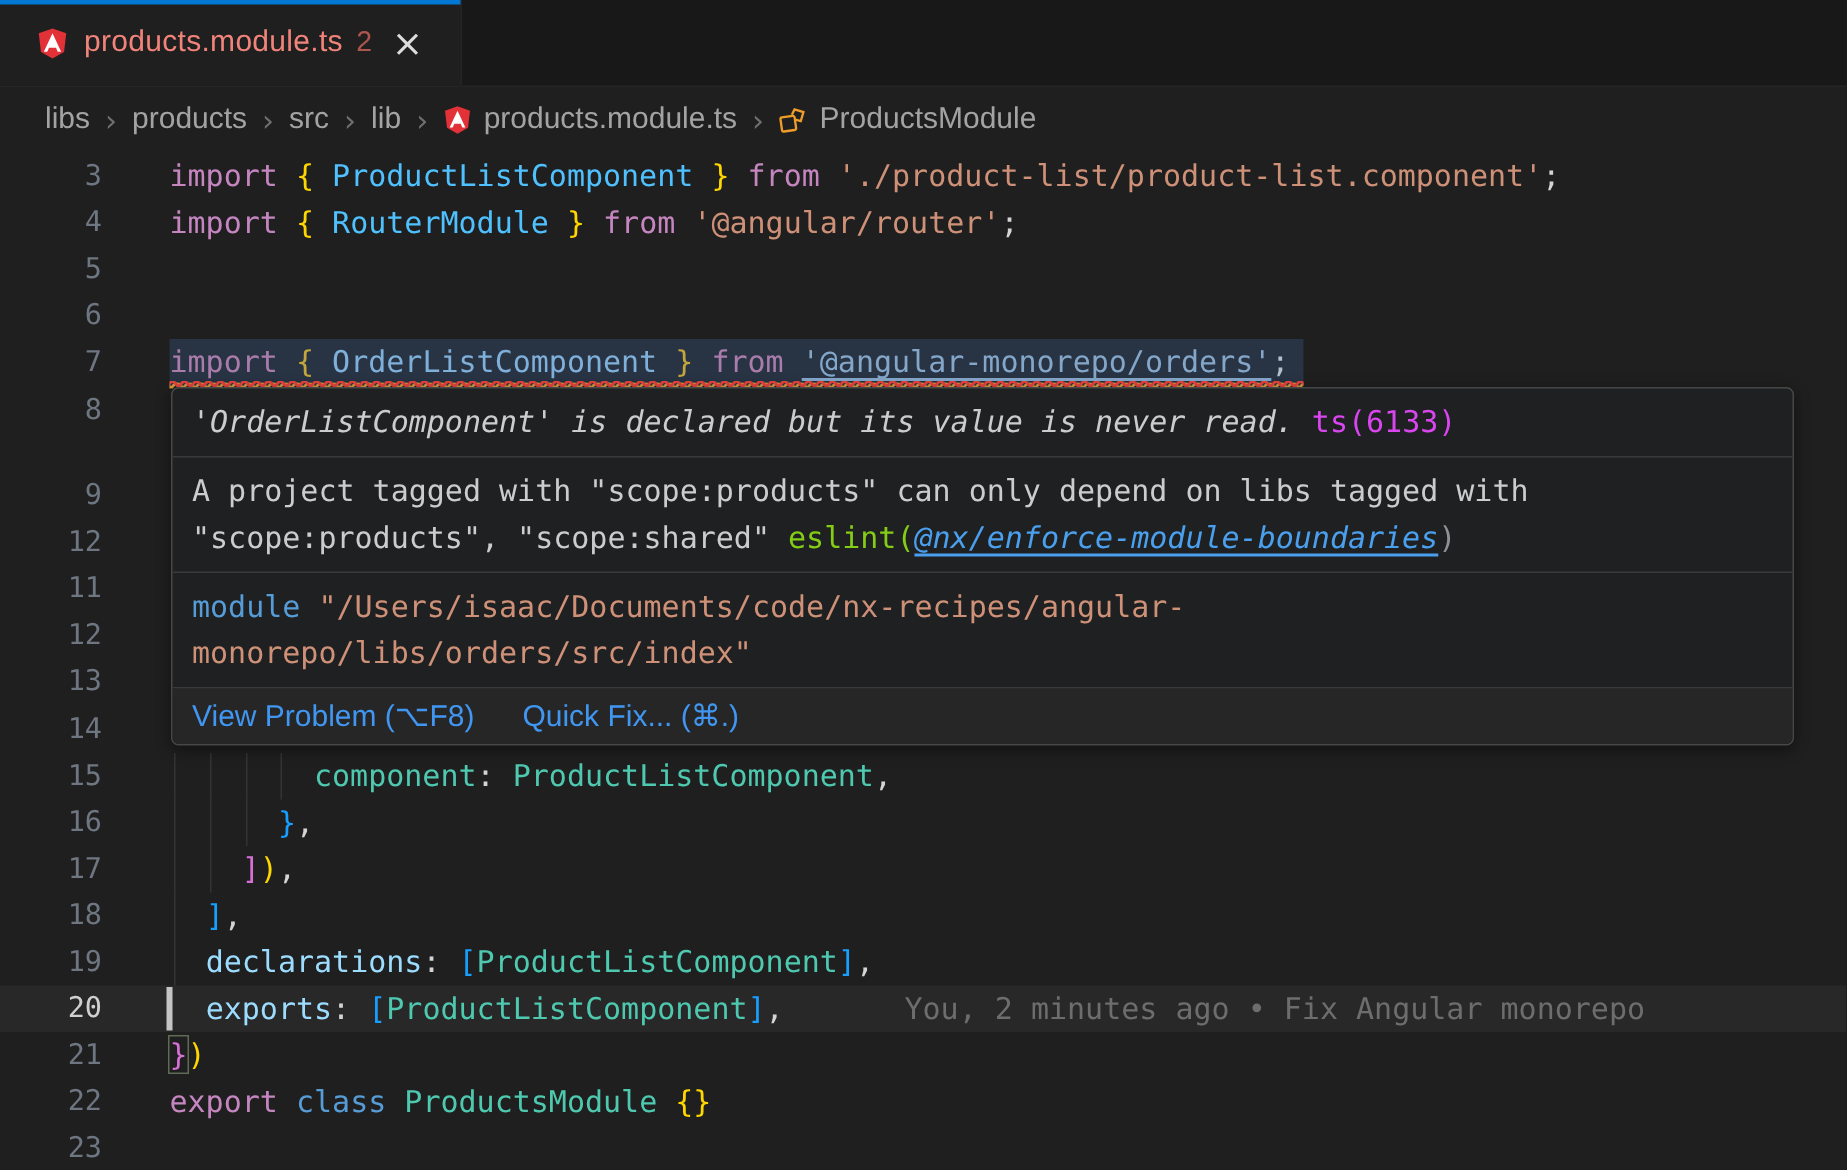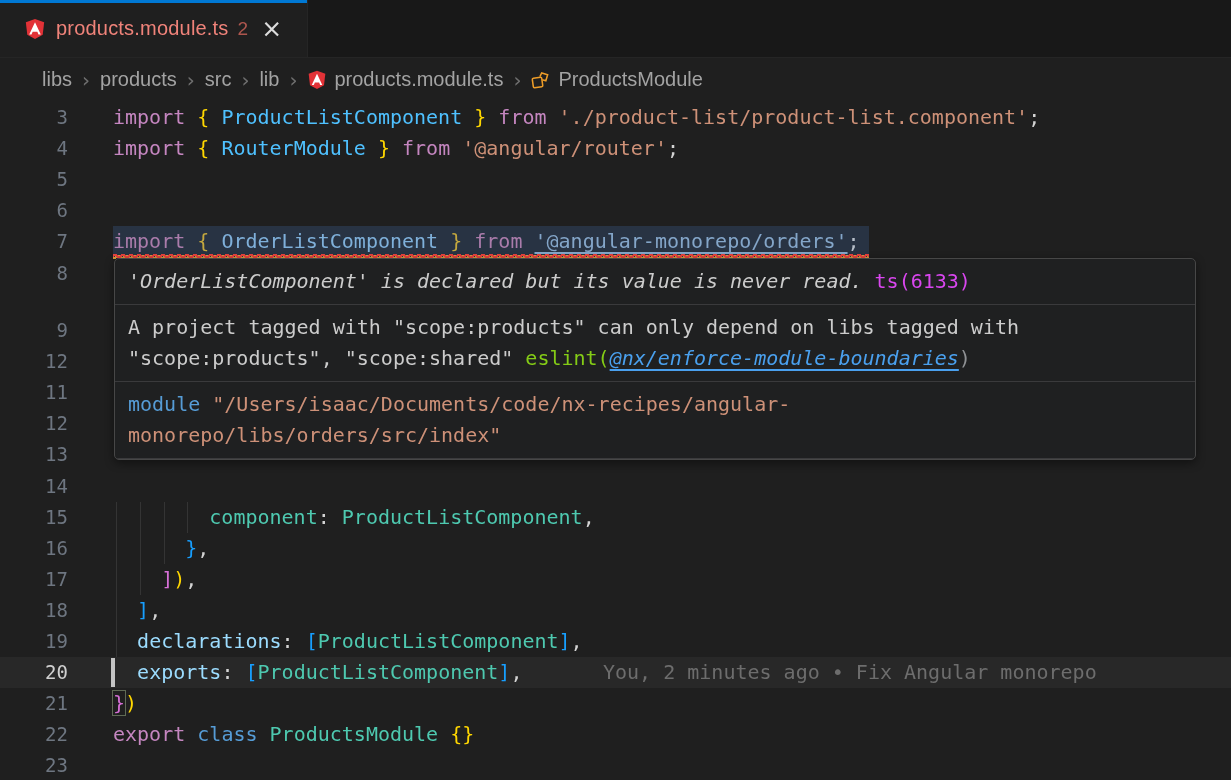--- a/index.html
+++ b/index.html
@@ -11,21 +11,21 @@
   .tab{position:relative;display:flex;align-items:center;width:308px;height:57px;background:#1f1f1f;
        border-right:1px solid #252525;padding-left:24px;box-sizing:border-box;cursor:pointer;}
   .tab-accent{position:absolute;top:0;left:0;right:0;height:3px;background:var(--accent);}
   .tabicon{width:22px;height:22px;display:inline-flex;margin-right:10px;flex:0 0 auto;}
   .tablabel{font-size:20px;color:var(--tabLabel);letter-spacing:.2px;}
   .tabbadge{font-size:19px;color:var(--badge);margin-left:9px;}
   .tabclose{font-size:25px;color:#dcdcdc;margin-left:13px;line-height:1;cursor:pointer;font-family:"DejaVu Sans",sans-serif;}
 
   
   .breadcrumbs{position:absolute;top:58px;left:0;right:0;height:43px;display:flex;align-items:center;
-       padding-left:42px;background:#1f1f1f;}
+       padding-left:30px;background:#1f1f1f;}
   .bc-item{display:inline-flex;align-items:center;font-size:20px;color:var(--breadcrumb);cursor:pointer;}
   .bc-item .bcicon{width:20px;height:20px;display:inline-flex;margin-right:7px;}
   .bc-sep{color:var(--sep);font-size:20px;margin:0 10px;font-family:"DejaVu Sans",sans-serif;}
 
   
   .editor{position:absolute;top:101px;left:0;right:0;bottom:0;background:#1f1f1f;
       font-family:"DejaVu Sans Mono",monospace;}
   .line{position:absolute;left:0;right:0;height:31.1px;line-height:31.1px;}
   .line.cur{background:rgba(255,255,255,.045);}
   .lnum{position:absolute;left:0;top:0;width:68px;text-align:right;font-size:19px;color:var(--gutter);cursor:pointer;}
@@ -228,16 +228,20 @@
           </div>
           <div class="hsec">
             <div class="hline"><span style="color: rgb(204, 204, 204);">A project tagged with "scope:products" can only depend on libs tagged with</span></div>
             <div class="hline"><span style="color: rgb(204, 204, 204);">"scope:products", "scope:shared"</span><span style="color: #84cc16;"> eslint(</span><span class="hlink" style="color: rgb(74, 160, 238);">@nx/enforce-module-boundaries</span><span style="color: rgb(143, 145, 148);">)</span></div>
           </div>
           <div class="hsec">
             <div class="hline"><span style="color: rgb(86, 156, 214);">module</span><span style="color: rgb(206, 145, 120);"> "/Users/isaac/Documents/code/nx-recipes/angular-</span></div>
             <div class="hline"><span style="color: rgb(206, 145, 120);">monorepo/libs/orders/src/index"</span></div>
           </div>
         </div>
+      <div class="hactions" id="hactions">
+          <span class="haction">View Problem (⌥F8)</span>
+          <span class="haction">Quick Fix... (⌘.)</span>
+        </div>
     </div>
   </div>
 
 </div>
 
 </body></html>

